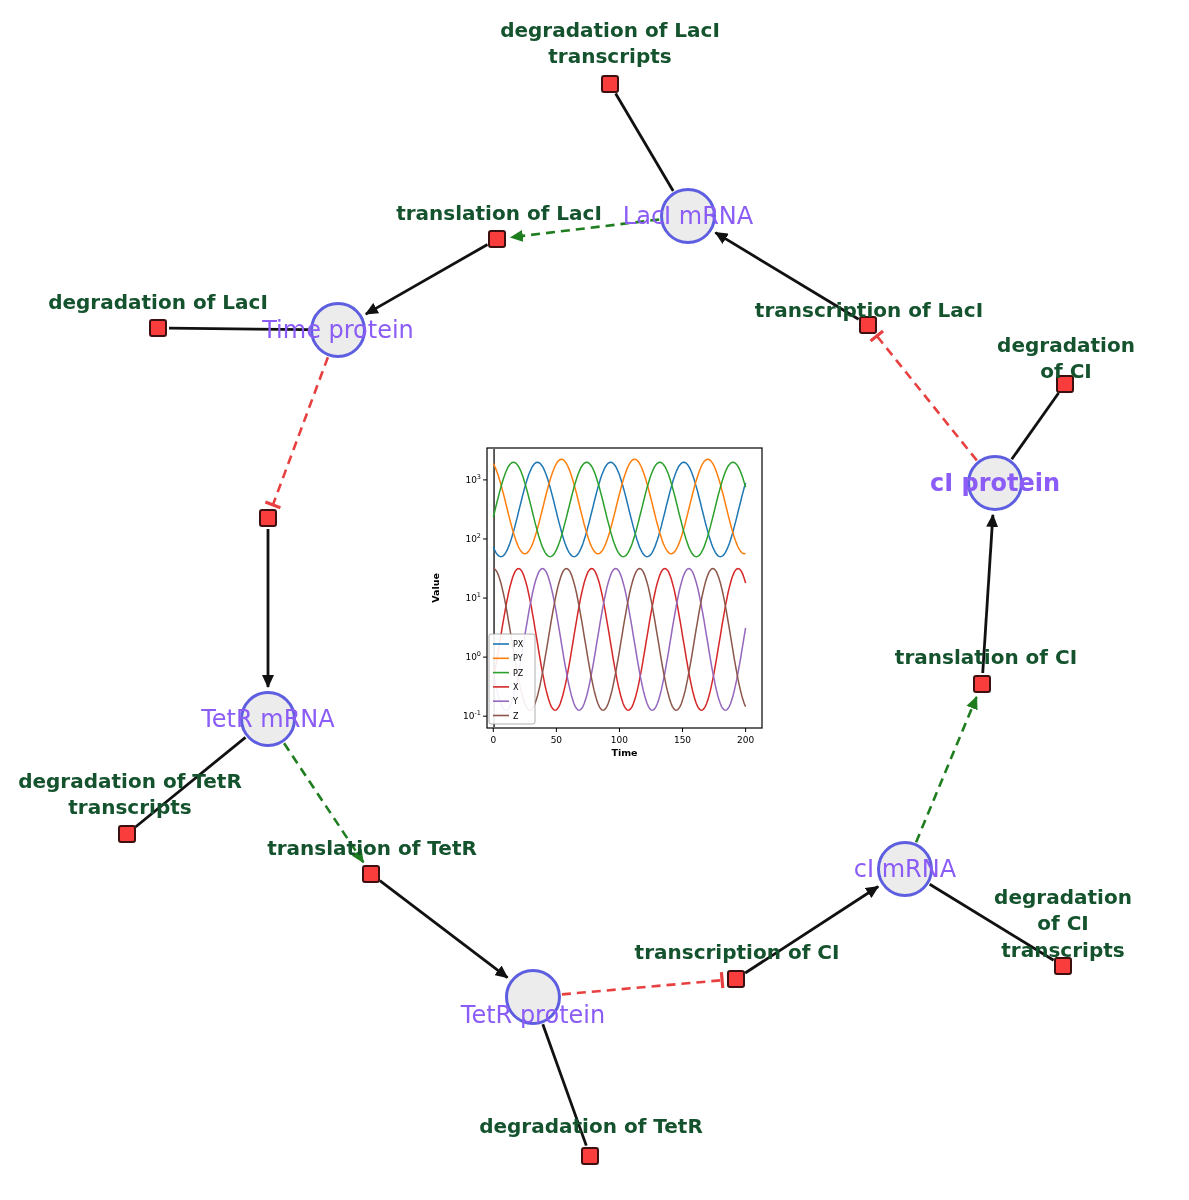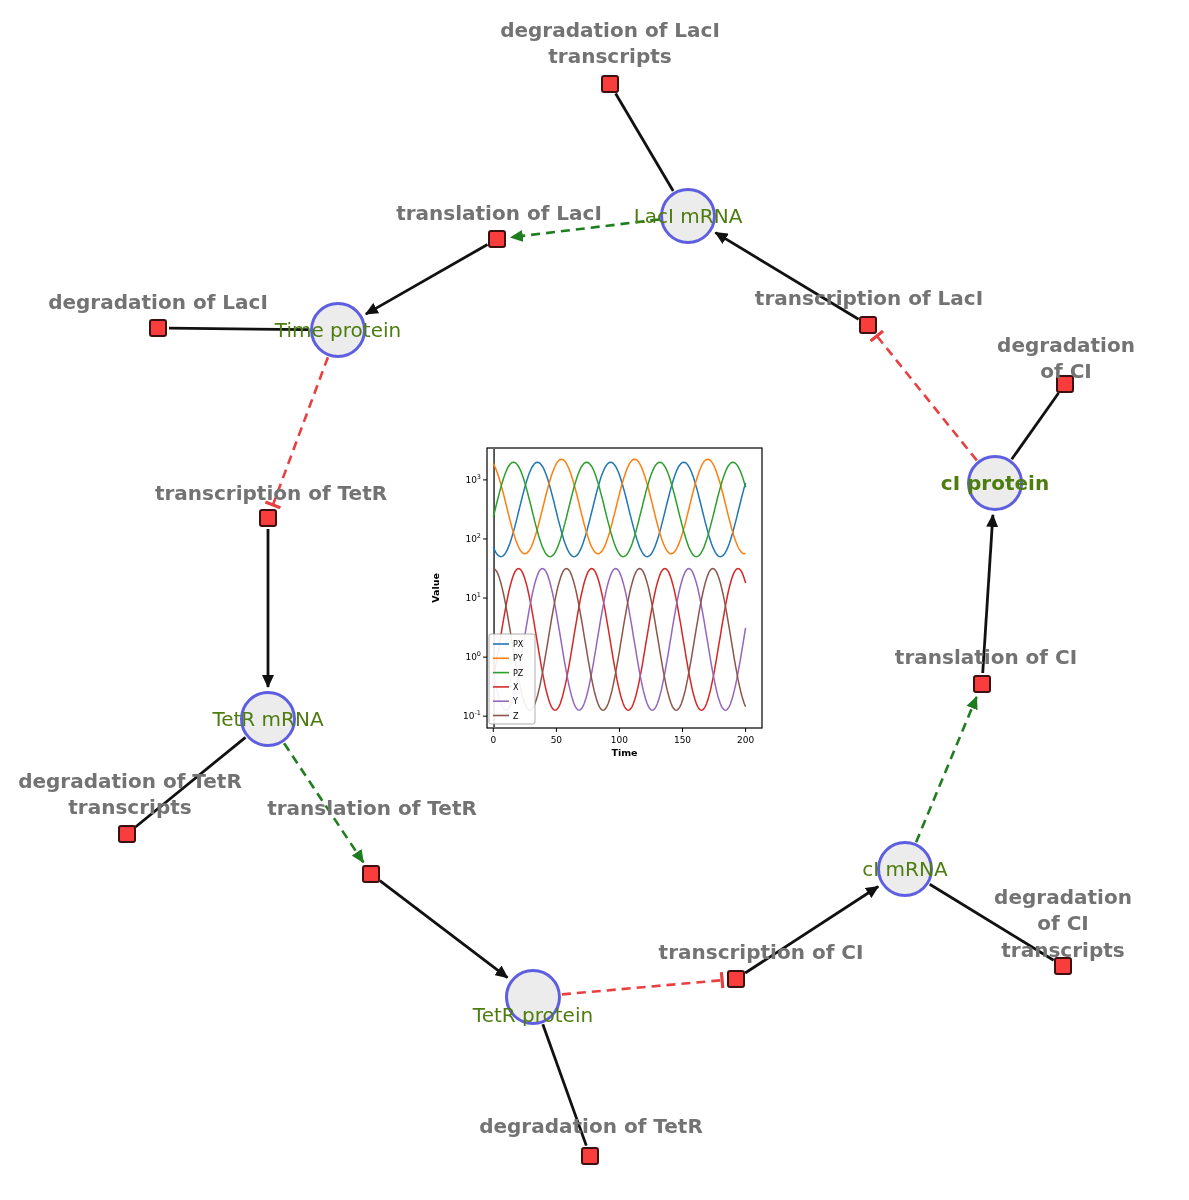--- a/index.html
+++ b/index.html
@@ -8,29 +8,29 @@
     font-family:"DejaVu Sans","Liberation Sans",sans-serif;overflow:hidden;
   }
   #edge-layer{position:absolute;left:0;top:0;width:1189px;height:1200px;z-index:1;pointer-events:none;}
   #node-layer{position:absolute;left:0;top:0;width:100%;height:100%;z-index:10;pointer-events:none;}
   .species-node{
     position:absolute;width:56px;height:56px;border-radius:50%;
     box-sizing:border-box;pointer-events:auto;
   }
   .species-label{
     position:absolute;transform:translate(-50%,-50%);
-    font-size:20px;color:#4d7c0f;white-space:nowrap;z-index:12;
+    font-size:24px;color:#8b5cf6;white-space:nowrap;z-index:12;
   }
   .reaction-node{
     position:absolute;width:18px;height:18px;border-radius:3px;
     box-sizing:border-box;pointer-events:auto;
   }
   .reaction-label{
     position:absolute;transform:translate(-50%,-50%);
-    font-size:20px;font-weight:bold;color:#737373;
+    font-size:20px;font-weight:bold;color:#14532d;
     white-space:pre-line;text-align:center;line-height:1.32;z-index:12;
   }
   #inset{position:absolute;left:425px;top:440px;width:345px;height:318px;z-index:5;}
 </style>
 </head>
 <body>
 
 <div id="stage">
   <svg id="edge-layer" viewBox="0 0 1189 1200" xmlns="http://www.w3.org/2000/svg">
       <defs>
@@ -85,28 +85,27 @@
       <div class="species-label" style="left: 688px; top: 216px;">LacI mRNA</div>
       <div class="species-label" style="left: 338px; top: 330px;">Time protein</div>
       <div class="species-label" style="left: 995px; top: 483px; font-weight: bold;">cI protein</div>
       <div class="species-label" style="left: 268px; top: 719px;">TetR mRNA</div>
       <div class="species-label" style="left: 905px; top: 869px; text-align: right;">cI mRNA</div>
       <div class="species-label" style="left: 533px; top: 997px; margin-top: 18px;">TetR protein</div>
       <div class="reaction-label" style="left: 610px; top: 43px;">degradation of LacI
 transcripts</div>
       <div class="reaction-label" style="left: 499px; top: 213px;">translation of LacI</div>
       <div class="reaction-label" style="left: 158px; top: 302px;">degradation of LacI</div>
-      <div class="reaction-label" style="left: 869px; top: 298px; text-align: center;">transcription of LacI</div>
+      <div class="reaction-label" style="left: 869px; top: 310px; text-align: center;">transcription of LacI</div>
       <div class="reaction-label" style="left: 1066px; top: 358px;">degradation of CI</div>
-      <div class="reaction-label" style="left: 271px; top: 493px;">transcription of TetR</div>
       <div class="reaction-label" style="left: 130px; top: 794px;">degradation of TetR
 transcripts</div>
-      <div class="reaction-label" style="left: 372px; top: 808px;">translation of TetR</div>
+      <div class="reaction-label" style="left: 372px; top: 848px;">translation of TetR</div>
       <div class="reaction-label" style="left: 986px; top: 657px;">translation of CI</div>
-      <div class="reaction-label" style="left: 737px; top: 952px; margin-left: 24px;">transcription of CI</div>
+      <div class="reaction-label" style="left: 737px; top: 952px;">transcription of CI</div>
       <div class="reaction-label" style="left: 1063px; top: 924px;">degradation of CI
 transcripts</div>
       <div class="reaction-label" style="left: 591px; top: 1126px;">degradation of TetR</div>
     </div>
   <div id="inset">
     <svg id="chart-svg" width="345" height="318" viewBox="0 0 345 318" xmlns="http://www.w3.org/2000/svg">
         <rect x="62" y="8" width="275" height="280" fill="#ffffff" stroke="#000" stroke-width="1.2"></rect>
         <clipPath id="plotclip">
           <rect x="62" y="8" width="275" height="280"></rect>
         </clipPath>

